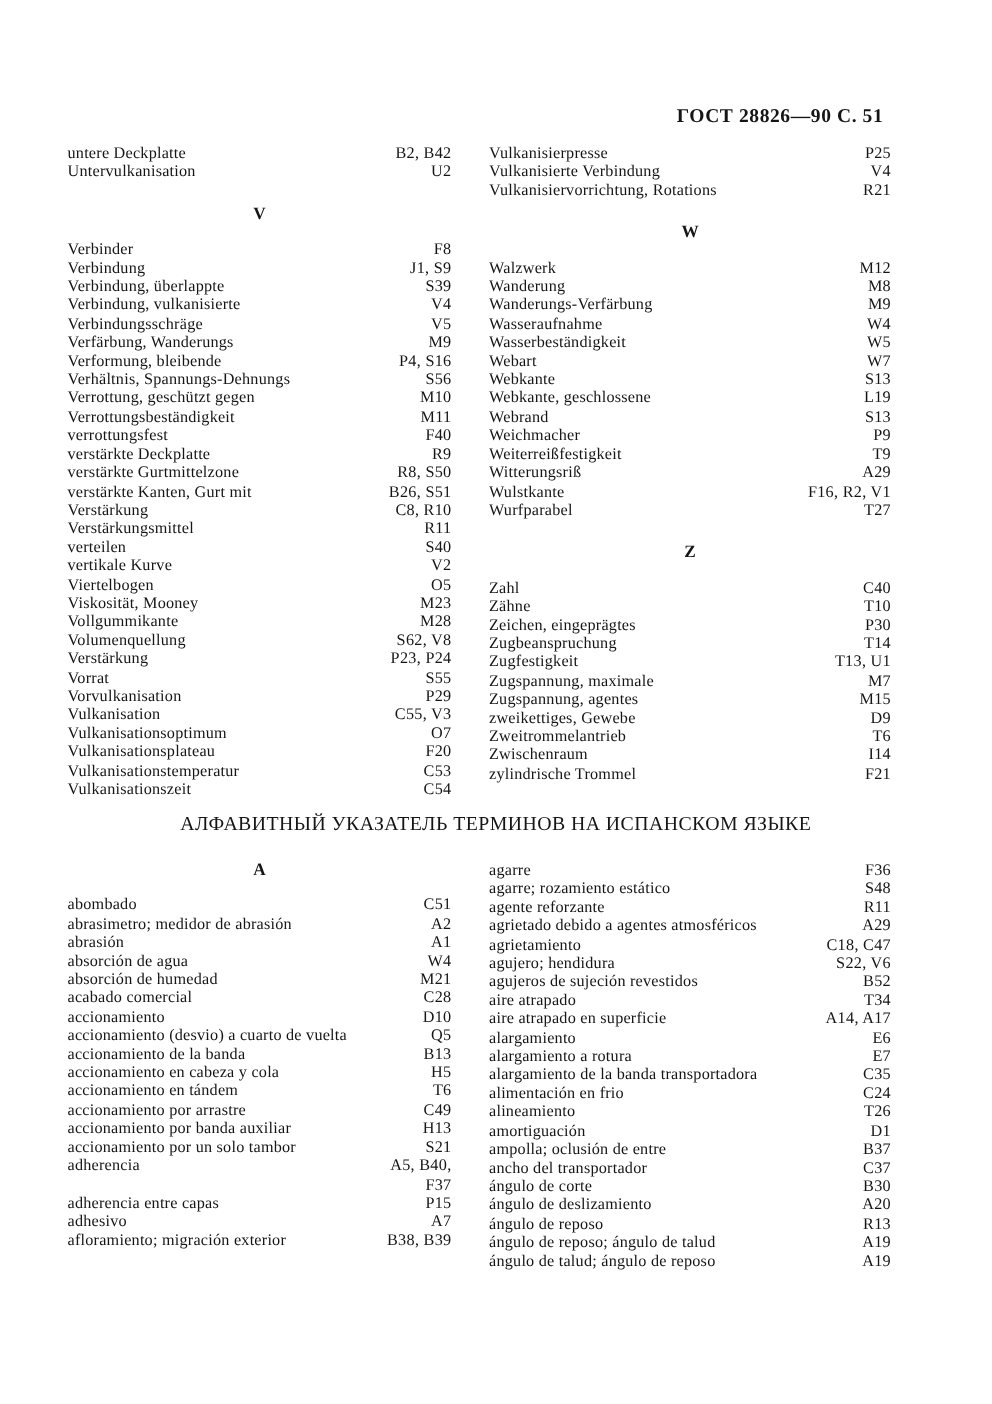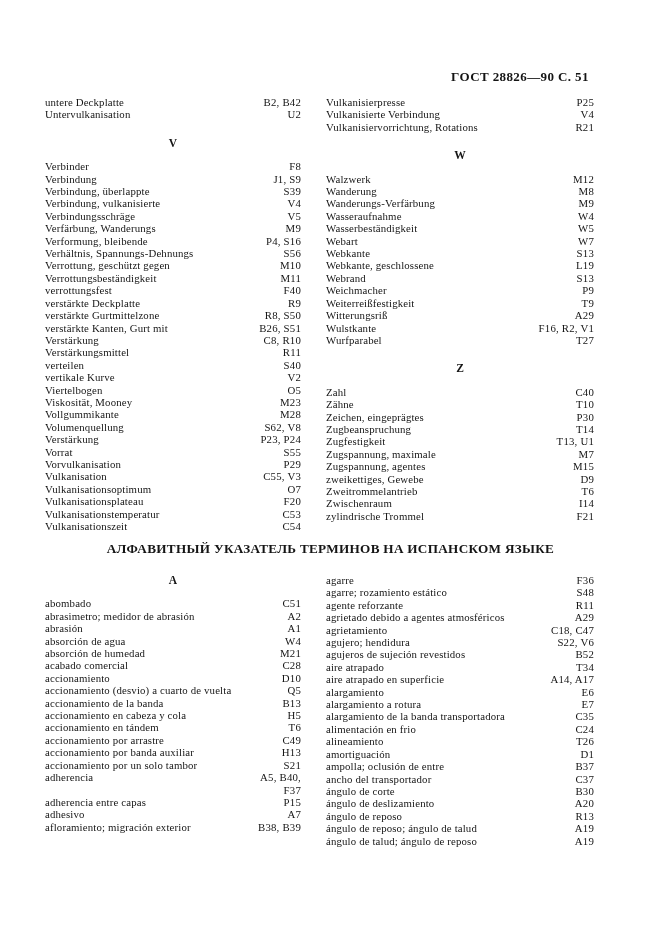--- a/index.html
+++ b/index.html
@@ -60,21 +60,21 @@
     margin: 16px 0 11px 0;
   }
   .col > .letter:first-child { margin-top: 0; }
   .section-heading {
     position: absolute;
     top: 541px;
     left: 0;
     width: 661px;
     margin: 0;
     text-align: center;
-    font-weight: bold;
+    font-weight: normal;
     font-size: 13.2px;
     letter-spacing: 0.3px;
     white-space: nowrap;
   }
 </style>
 </head>
 <body>
 
 <div class="page">
   <div class="gost-header">ГОСТ 28826—90 С. 51</div>

